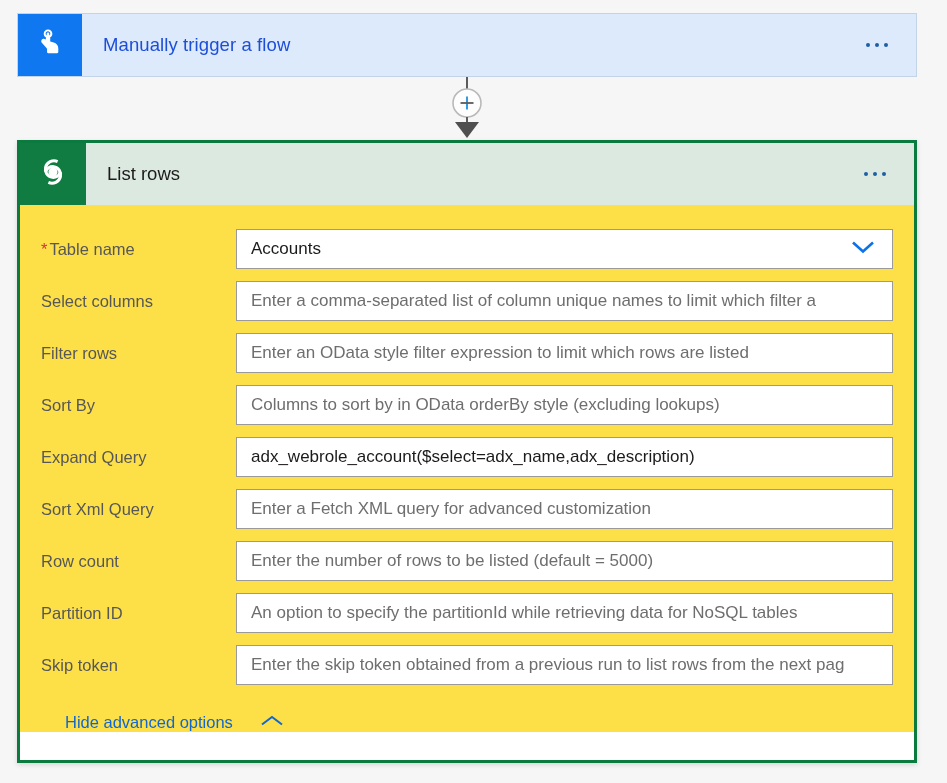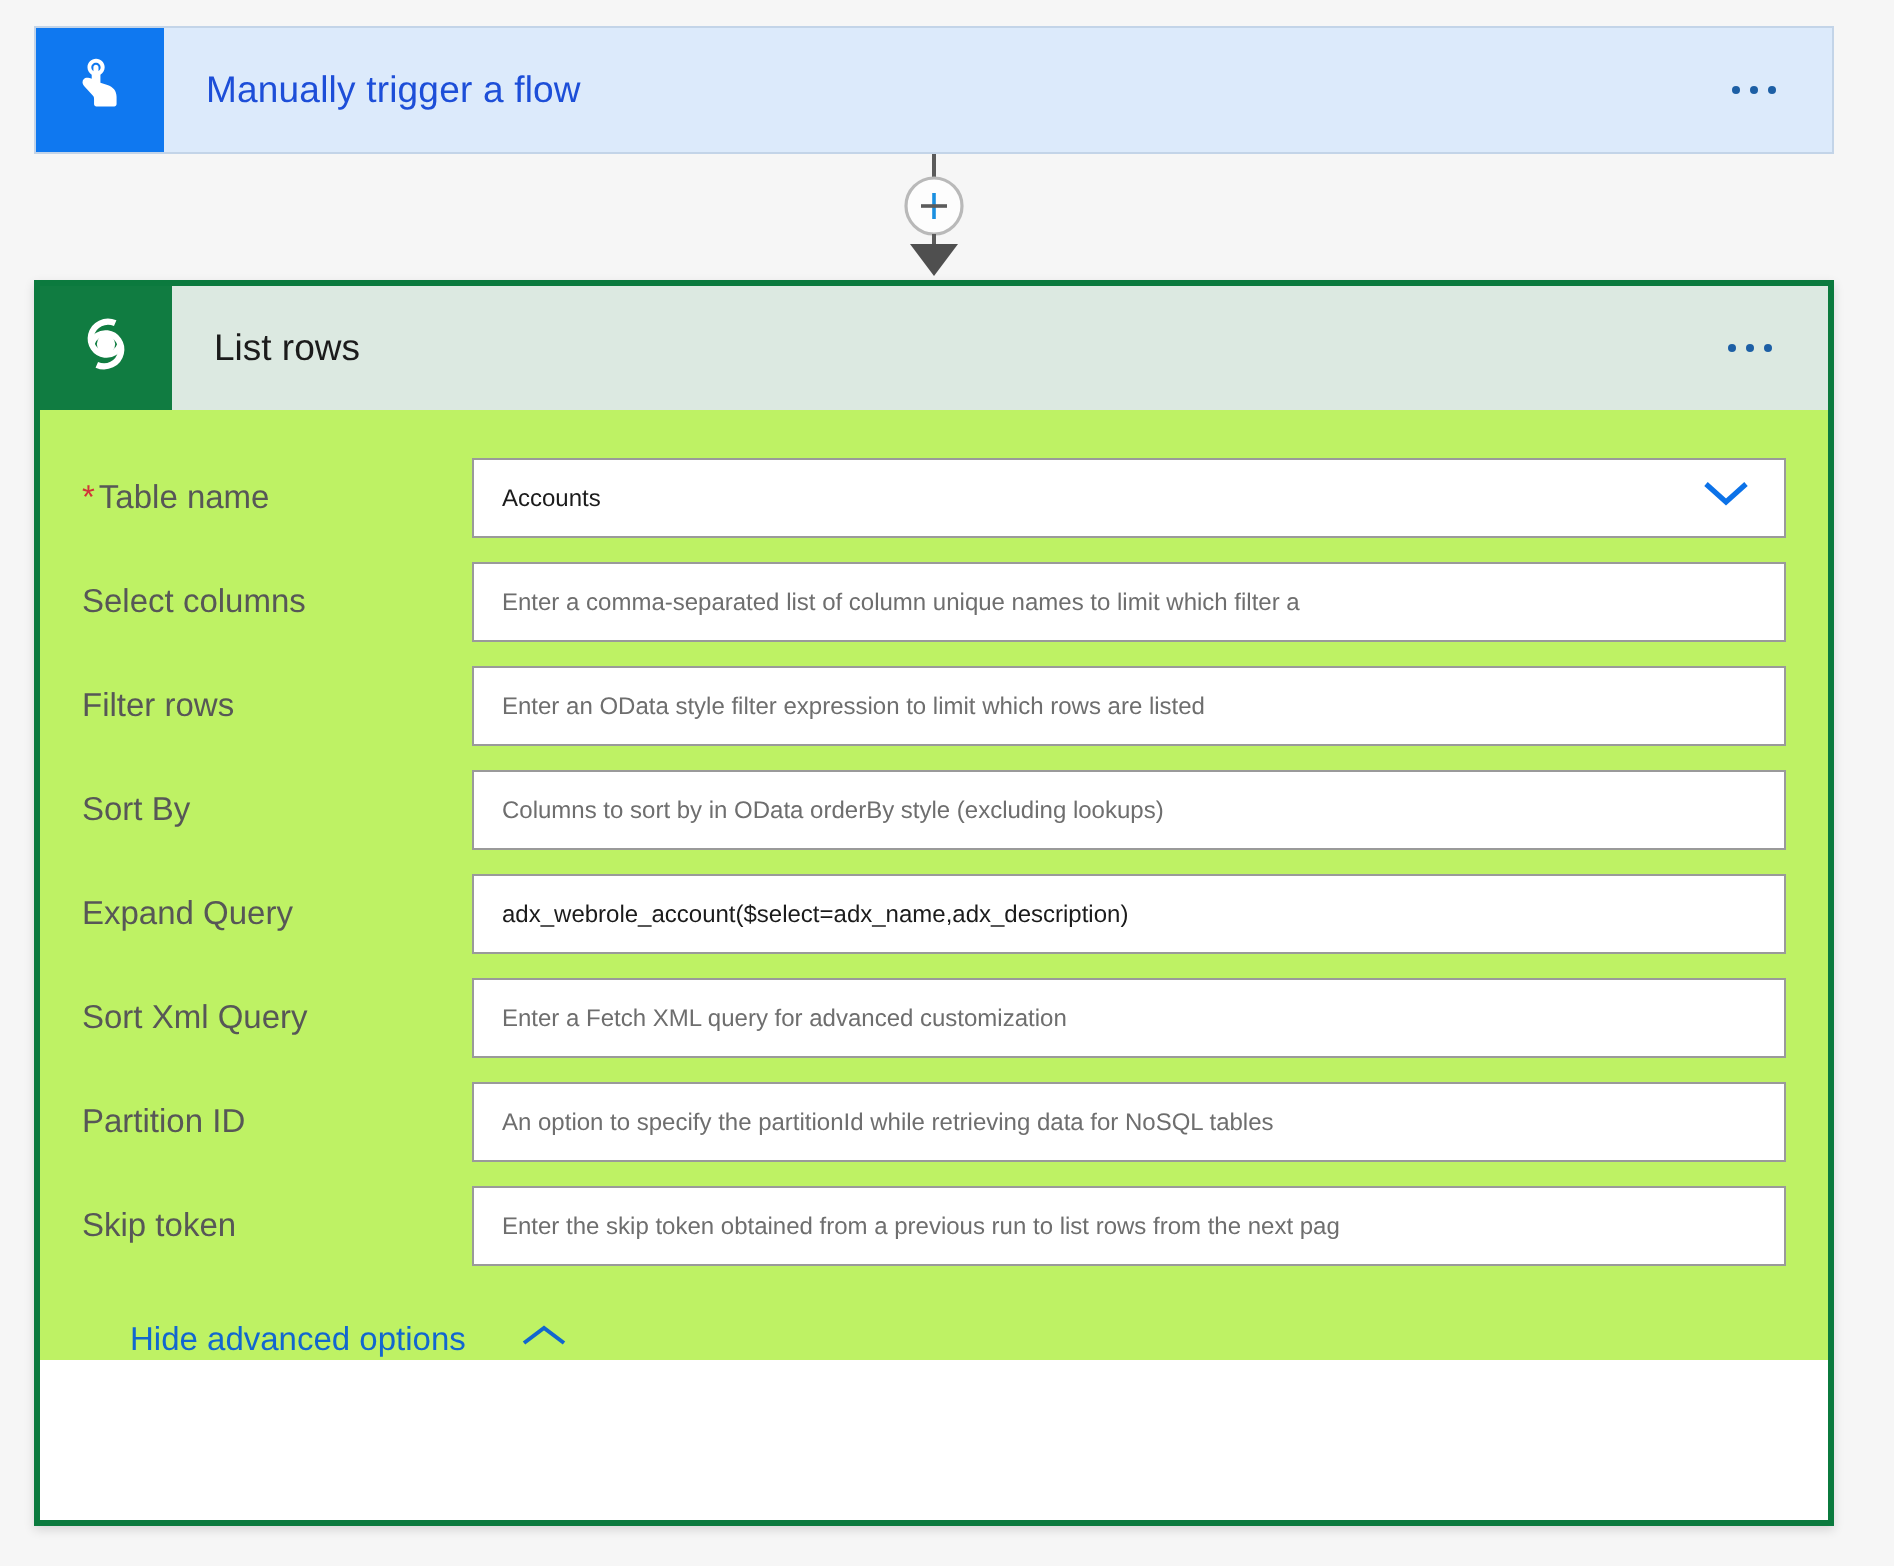--- a/index.html
+++ b/index.html
@@ -99,21 +99,21 @@
     display: flex;
     align-items: center;
     padding-left: 21px;
     font-size: 18.5px;
     color: #1b1b1b;
   }
   .action-header .ellipsis i { background: #1d5fa5; }
 
   .action-body {
     padding: 18px 21px 0 21px;
-    background: #bef264;
+    background: #fde047;
   }
 
   .field-row {
     display: flex;
     align-items: center;
     height: 52px;
   }
   .field-label {
     width: 195px;
     min-width: 195px;
@@ -131,21 +131,21 @@
     flex: 1;
     height: 40px;
     border: 1px solid #9a9a9a;
     box-sizing: border-box;
     background: #fff;
     display: flex;
     align-items: center;
     overflow: hidden;
   }
   .field-text {
-    font-size: 12px;
+    font-size: 17px;
     padding-left: 14px;
     white-space: nowrap;
     color: #1b1b1b;
   }
   .field-text.placeholder { color: #6e6e6e; }
   .chev-down {
     position: absolute;
     right: 16px;
     top: 50%;
     transform: translateY(-50%);
@@ -260,20 +260,26 @@
       </div>
     </div>
 
     <div class="field-row">
       <div class="field-label">Sort Xml Query</div>
       <div class="field-control">
         <span class="field-text placeholder">Enter a Fetch XML query for advanced customization</span>
       </div>
     </div>
 
+    <div class="field-row">
+      <div class="field-label">Row count</div>
+      <div class="field-control">
+        <span class="field-text placeholder">Enter the number of rows to be listed (default = 5000)</span>
+      </div>
+    </div>
 
     <div class="field-row">
       <div class="field-label">Partition ID</div>
       <div class="field-control">
         <span class="field-text placeholder">An option to specify the partitionId while retrieving data for NoSQL tables</span>
       </div>
     </div>
 
     <div class="field-row">
       <div class="field-label">Skip token</div>

